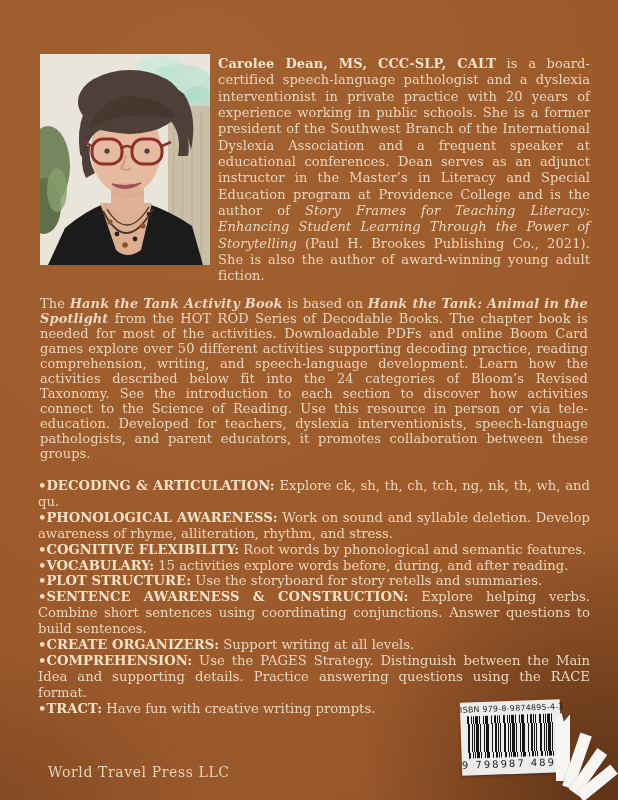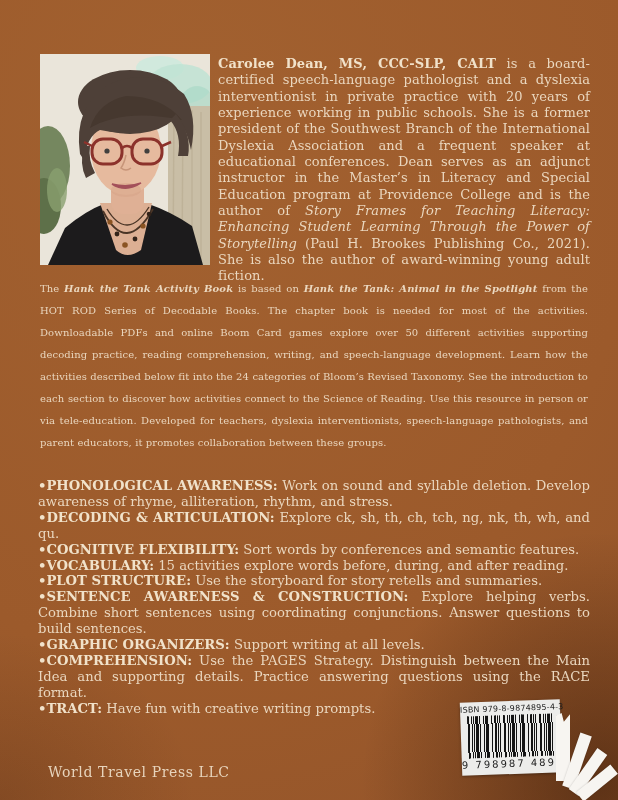--- a/index.html
+++ b/index.html
@@ -34,25 +34,25 @@
     font-size: 13px;
     line-height: 16.35px;
     text-align: justify;
     letter-spacing: 0.1px;
   }
   .bio strong { color: #f1e2ca; }
 
   
   .description {
     position: absolute;
-    left: 40px; top: 278px;
+    left: 40px; top: 296px;
     width: 548px;
     color: #ead7bf;
-    font-size: 10px;
-    line-height: 22px;
+    font-size: 13px;
+    line-height: 15px;
     text-align: justify;
     letter-spacing: 0.1px;
   }
 
   
   .activities {
     position: absolute;
     left: 38px; top: 478px;
     width: 552px;
     list-style: none;
@@ -162,27 +162,27 @@
     <circle cx="95" cy="185" r="2.4" fill="#33241A"></circle>
     <circle cx="103" cy="172" r="2.6" fill="#8A5423"></circle>
     <circle cx="109" cy="160" r="2.3" fill="#33241A"></circle>
   </svg>
 
   <p class="bio"><strong>Carolee Dean, MS, CCC-SLP, CALT</strong><span> is a board-certified speech-language pathologist and a dyslexia interventionist in private practice with 20 years of experience working in public schools. She is a former president of the Southwest Branch of the International Dyslexia Association and a frequent speaker at educational conferences. Dean serves as an adjunct instructor in the Master’s in Literacy and Special Education program at Providence College and is the author of </span><em>Story Frames for Teaching Literacy: Enhancing Student Learning Through the Power of Storytelling</em><span> (Paul H. Brookes Publishing Co., 2021). She is also the author of award-winning young adult fiction.</span></p>
 
   <p class="description"><span>The </span><strong><em>Hank the Tank Activity Book</em></strong><span> is based on </span><strong><em>Hank the Tank: Animal in the Spotlight</em></strong><span> from the HOT ROD Series of Decodable Books. The chapter book is needed for most of the activities. Downloadable PDFs and online Boom Card games explore over 50 different activities supporting decoding practice, reading comprehension, writing, and speech-language development. Learn how the activities described below fit into the 24 categories of Bloom’s Revised Taxonomy. See the introduction to each section to discover how activities connect to the Science of Reading. Use this resource in person or via tele-education. Developed for teachers, dyslexia interventionists, speech-language pathologists, and parent educators, it promotes collaboration between these groups.</span></p>
 
   <ul class="activities">
+    <li><strong>•DECODING &amp; ARTICULATION:</strong><span> Explore ck, sh, th, ch, tch, ng, nk, th, wh, and qu.</span></li>
     <li><strong>•PHONOLOGICAL AWARENESS:</strong><span>  Work on sound and syllable deletion. Develop awareness of rhyme, alliteration, rhythm, and stress.</span></li>
-    <li><strong>•DECODING &amp; ARTICULATION:</strong><span> Explore ck, sh, th, ch, tch, ng, nk, th, wh, and qu.</span></li>
-    <li><strong>•COGNITIVE FLEXIBILITY:</strong><span> Sort words by conferences and semantic features.</span></li>
+    <li><strong>•COGNITIVE FLEXIBILITY:</strong><span> Root words by phonological and semantic features.</span></li>
     <li><strong>•VOCABULARY:</strong><span> 15 activities explore words before, during, and after reading.</span></li>
     <li><strong>•PLOT STRUCTURE:</strong><span> Use the storyboard for story retells and summaries.</span></li>
     <li><strong>•SENTENCE AWARENESS &amp; CONSTRUCTION:</strong><span> Explore helping verbs. Combine short sentences using coordinating conjunctions. Answer questions to build sentences.</span></li>
-    <li><strong>•GRAPHIC ORGANIZERS:</strong><span> Support writing at all levels.</span></li>
+    <li><strong>•CREATE ORGANIZERS:</strong><span> Support writing at all levels.</span></li>
     <li><strong>•COMPREHENSION:</strong><span>  Use the PAGES Strategy. Distinguish between the Main Idea and supporting details. Practice answering questions using the RACE format.</span></li>
     <li><strong>•TRACT:</strong><span> Have fun with creative writing prompts.</span></li>
   </ul>
 
   <div class="publisher">World Travel Press LLC</div>
 
   <div class="barcode">
     <div class="isbn-label">ISBN 979-8-9874895-4-3</div>
     <div class="bars"></div>
     <div class="ean">9 798987 489543</div>

